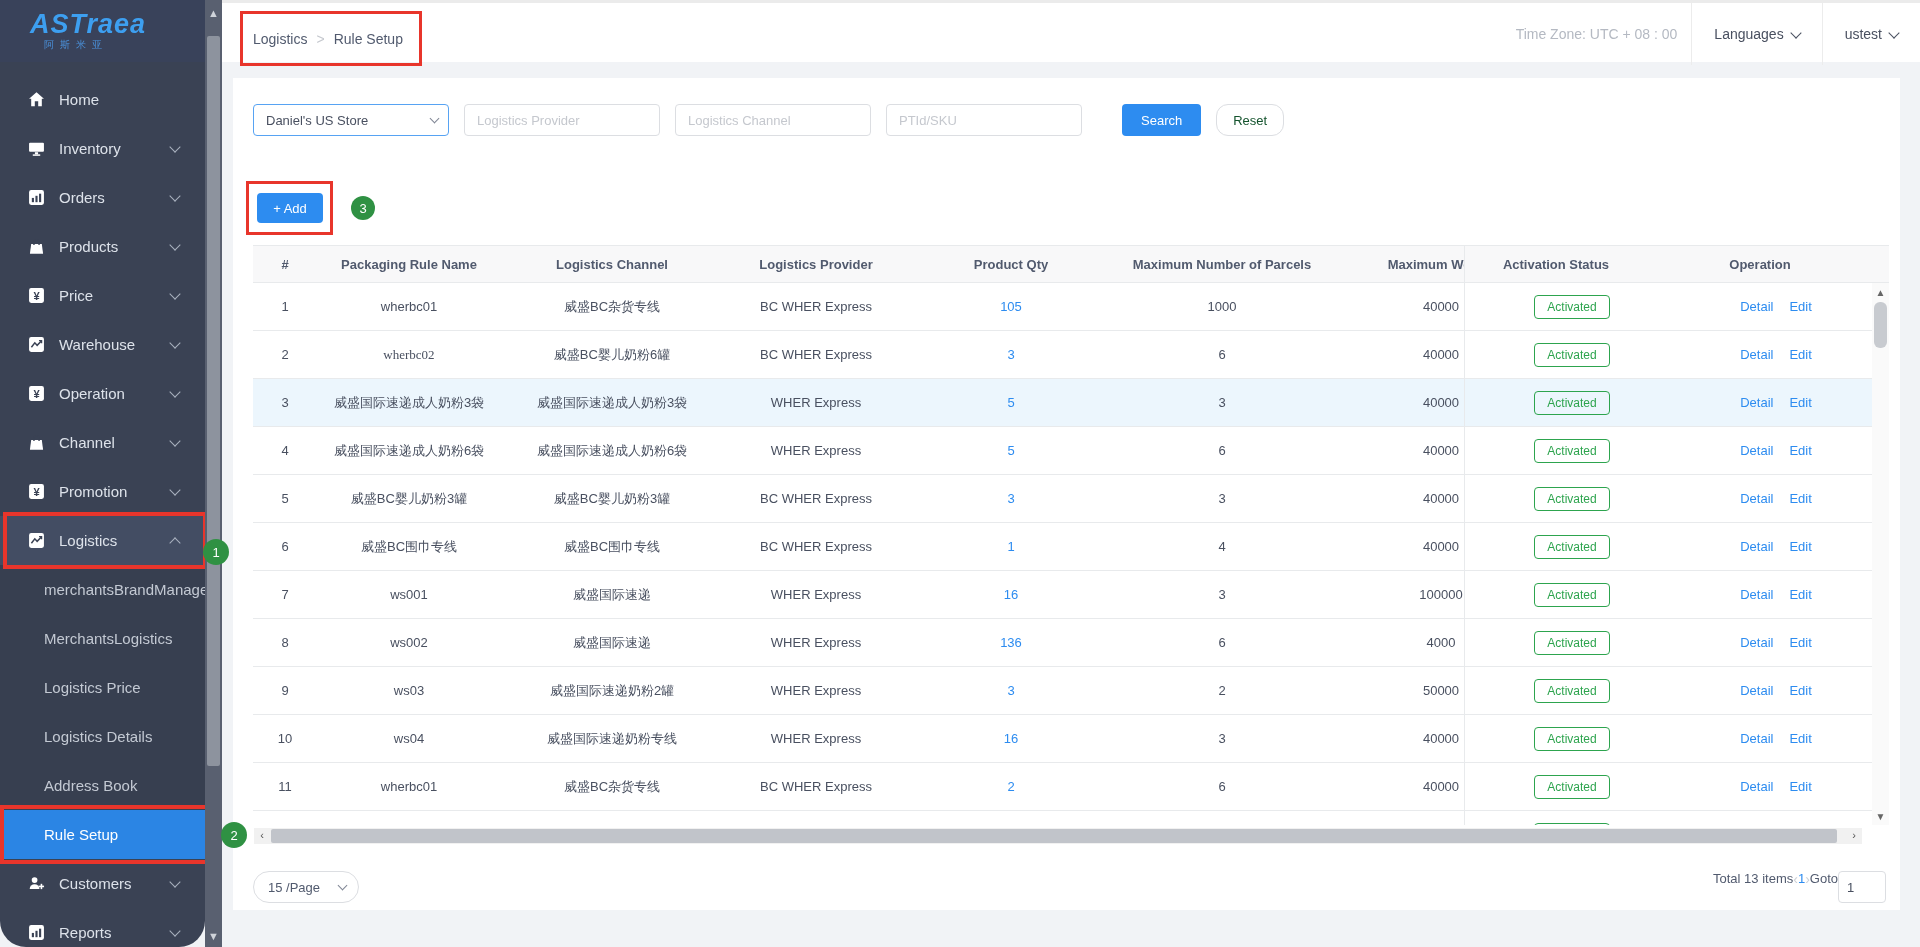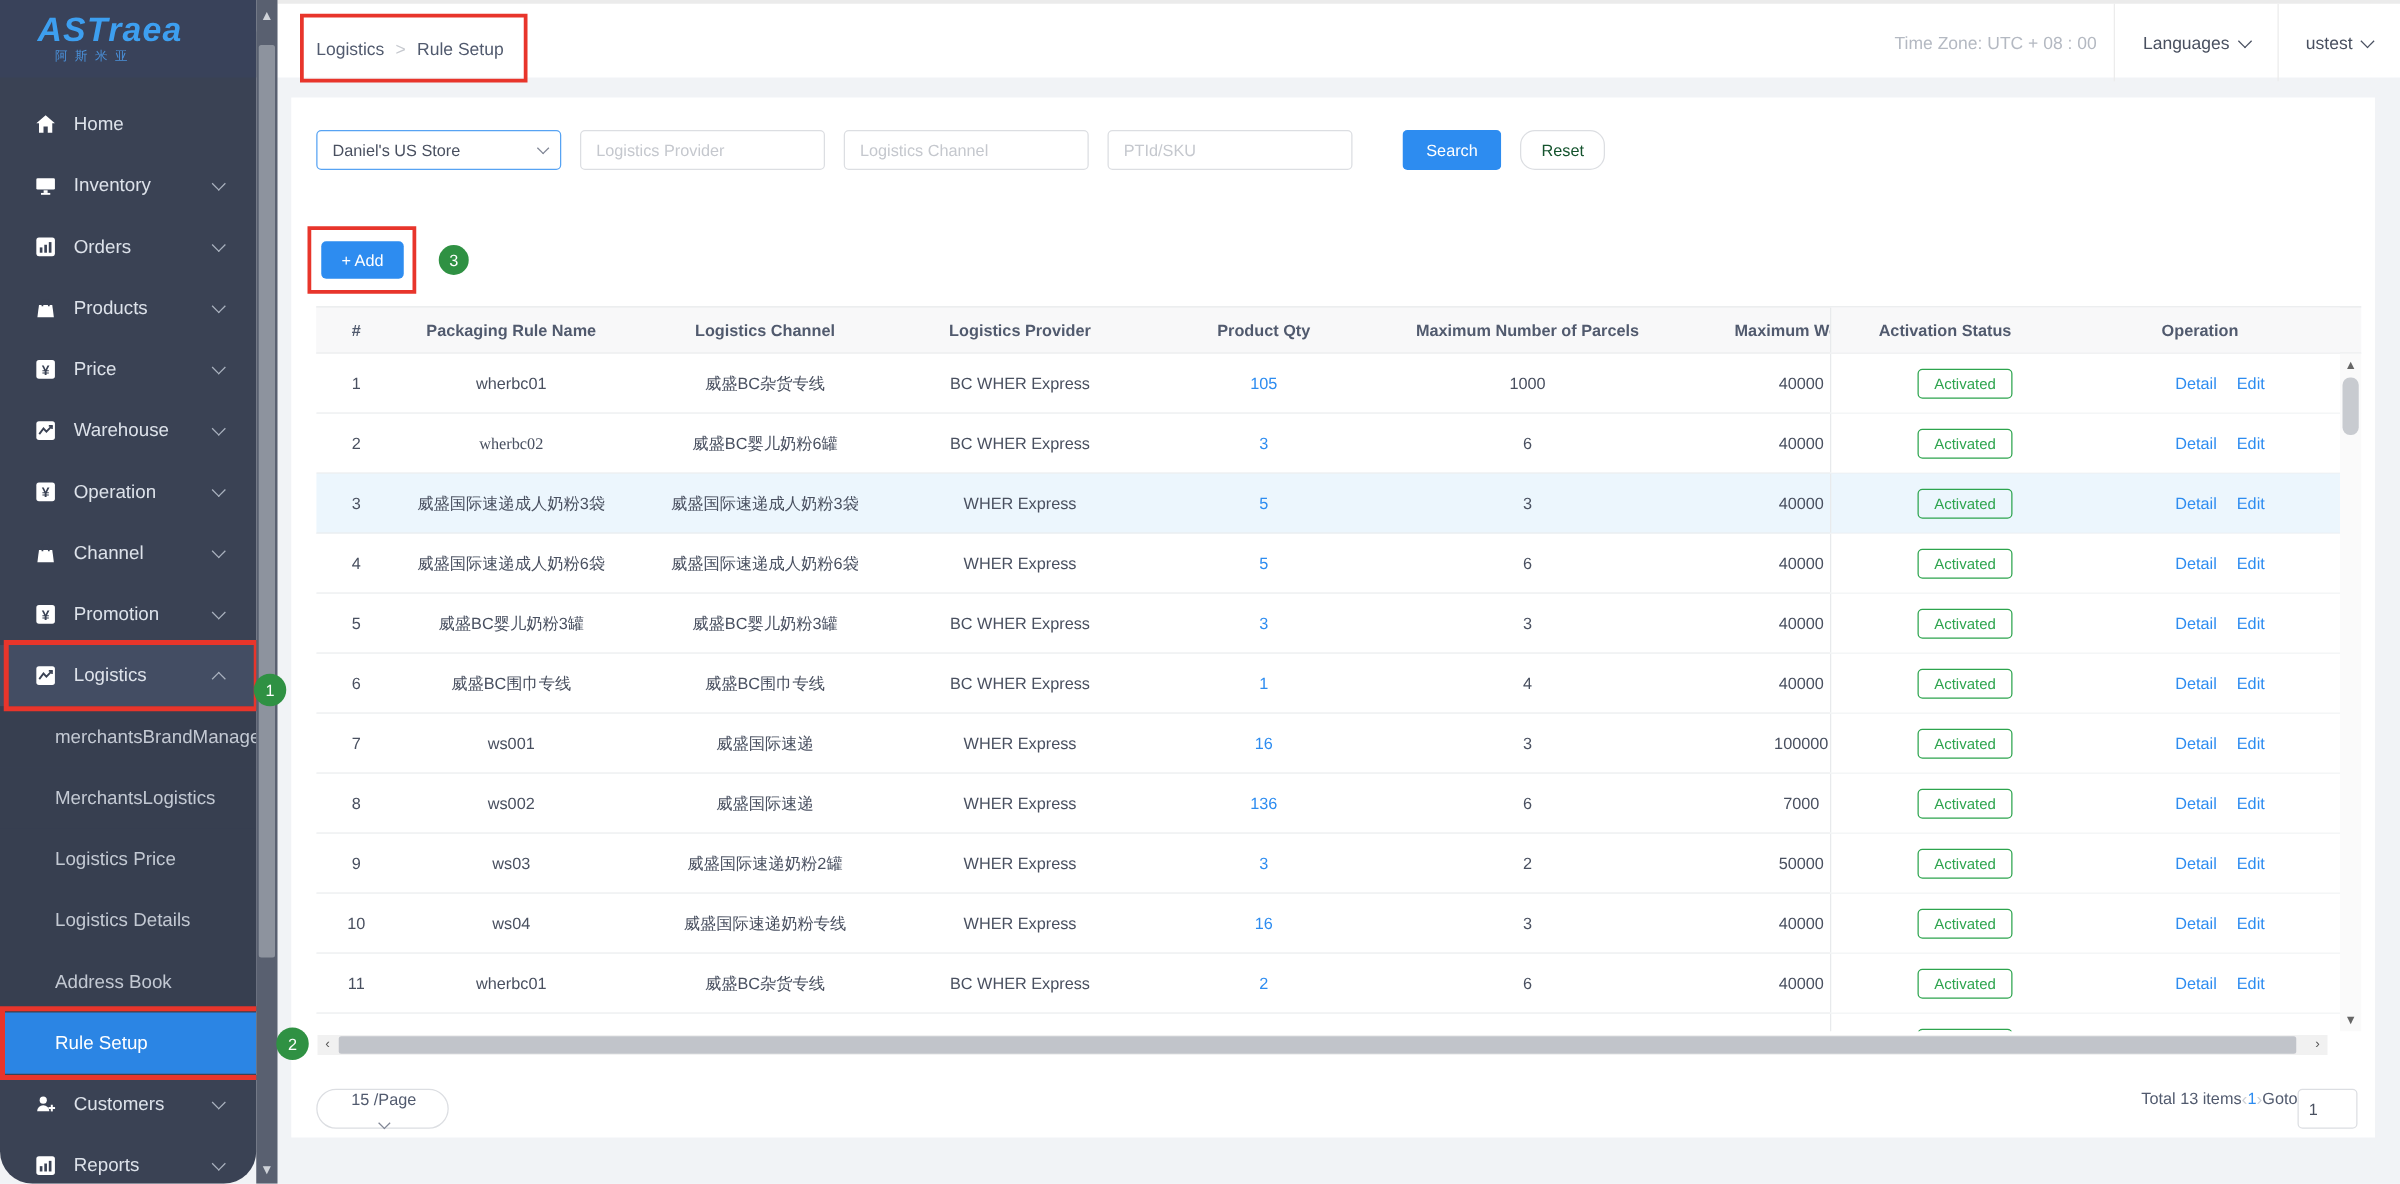--- a/index.html
+++ b/index.html
@@ -75,21 +75,21 @@
   .v-scroll .va { position:absolute; left:0; width:17px; height:16px; color:#666; font-size:10px; text-align:center; line-height:16px; }
   .v-scroll .vthumb { position:absolute; left:2px; width:13px; top:19px; height:46px; background:#c8cbd0; border-radius:6px; }
 
   
   .h-scroll { position:absolute; left:21px; top:750px; width:1608px; height:16px; background:#f1f1f1; }
   .h-scroll .ha { position:absolute; top:0; width:16px; height:16px; color:#555; font-size:11px; text-align:center; line-height:15px; }
   .h-scroll .hthumb { position:absolute; left:17px; top:1px; width:1566px; height:14px; background:#c1c4ca; border-radius:2px; }
 
   
   .footer { position:absolute; left:20px; right:14px; top:792px; height:34px; display:flex; align-items:center; }
-  .page-size { width:106px; height:32px; border:1px solid #dcdee2; border-radius:16px; display:flex; align-items:center; padding:0 12px 0 14px; color:#515a6e; cursor:pointer;flex-direction:column; }
+  .page-size { width:106px; height:32px; border:1px solid #dcdee2; border-radius:16px; display:flex; align-items:center; padding:0 12px 0 14px; color:#515a6e; cursor:pointer; }
   .page-size .lbl { flex:1; }
   .sel-chev { width:7px; height:7px; border-right:1.4px solid #808695; border-bottom:1.4px solid #808695; transform:rotate(45deg); margin-top:-3px; }
   .foot-right { margin-left:auto; display:flex; align-items:flex-start; color:#515a6e; }
   .pg-arrow { color:#ccd0d7; font-size:14px; cursor:pointer; }
   .pg-num { color:#2d8cf0; cursor:pointer; }
   .goto-input { width:48px; height:32px; border:1px solid #dcdee2; border-radius:4px; padding:0 8px; font-size:13px; color:#495060; outline:none; font-family:inherit; }
 </style>
 </head>
 <body>
 
@@ -471,21 +471,21 @@
           <div class="trow">
             <div class="scroll-cols">
               <div class="cell" style="width: 64px;">8</div>
               <div class="cell" style="width: 184px;">ws002</div>
               <div class="cell" style="width: 222px;">威盛国际速递</div>
               <div class="cell" style="width: 186px;">WHER Express</div>
               <div class="cell" style="width: 204px;">
                 <span class="qty-link">136</span>
               </div>
               <div class="cell" style="width: 218px;">6</div>
-              <div class="cell" style="width: 220px;">7000</div>
+              <div class="cell" style="width: 220px;">4000</div>
             </div>
             <div class="fixed-cols">
               <div class="cell" style="width: 182px;">
                 <span class="badge">Activated</span>
               </div>
               <div class="cell" style="width: 226px;">
                 <span class="op-link">Detail</span>
                 <span class="op-link">Edit</span>
               </div>
             </div>

